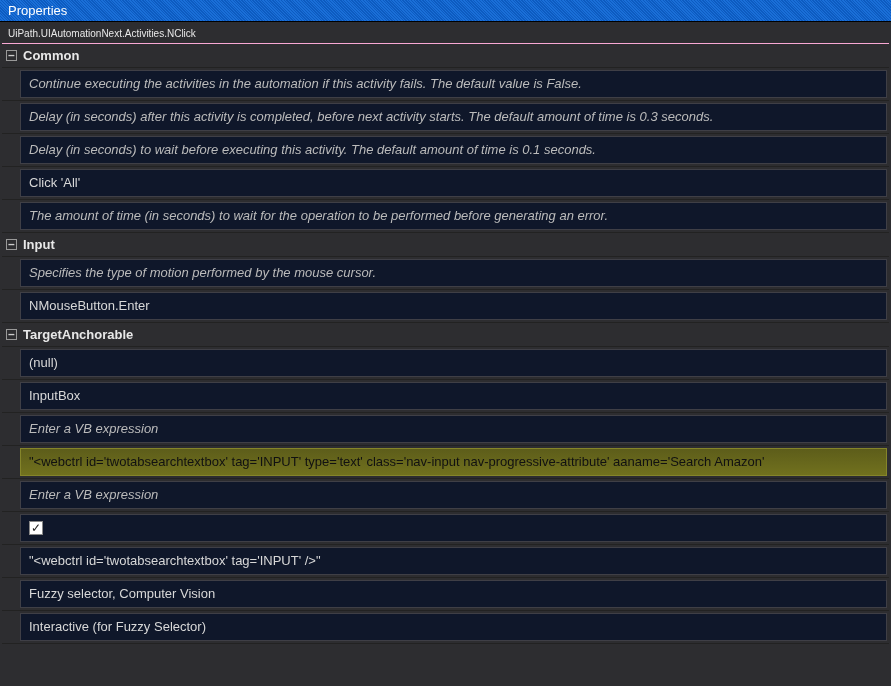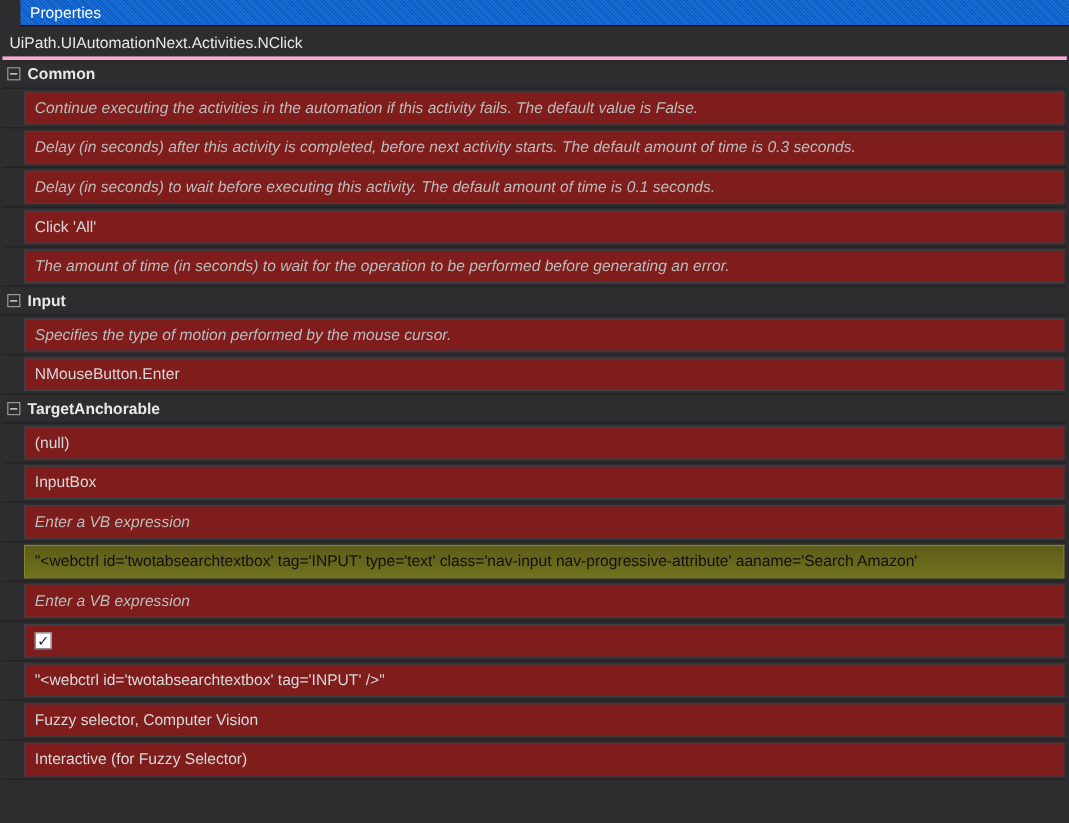--- a/index.html
+++ b/index.html
@@ -20,31 +20,30 @@
       #1a6fd8,
       #1a6fd8 1px,
       #0d5bc0 1px,
       #0d5bc0 2px
     );
     color: #ffffff;
     padding: 3px 8px;
     font-size: 13px;
     border-bottom: 1px solid #000;
     font-weight: 400;
-    margin-left: 17px;
   }
   .panel-body {
     background: #2d2d30;
     padding: 2px 2px;
   }
   .class-name {
     padding: 4px 6px;
     color: #e8e8e8;
-    font-size: 13px;
-    border-bottom: 3px solid #f9a8d4;
+    font-size: 10px;
+    border-bottom: 1px solid #f9a8d4;
   }
   .section-header {
     display: flex;
     align-items: center;
     padding: 4px 4px;
     color: #e8e8e8;
     font-weight: bold;
     font-size: 13px;
     border-bottom: 1px solid #222;
   }
@@ -65,21 +64,21 @@
     padding-bottom:1px;
   }
   .prop-row {
     display: flex;
     align-items: center;
     padding: 0;
     border-bottom: 1px solid #222;
   }
   .prop-value {
     flex: 1;
-    background: #7f1d1d;
+    background: #0f172a;
     padding: 5px 8px;
     margin: 2px 2px 2px 18px;
     color: #d8d8d8;
     white-space: nowrap;
     overflow: hidden;
     border: 1px solid #3f3f46;
     min-height: 27px;
     line-height: 16px;
   }
   .prop-value.italic {

